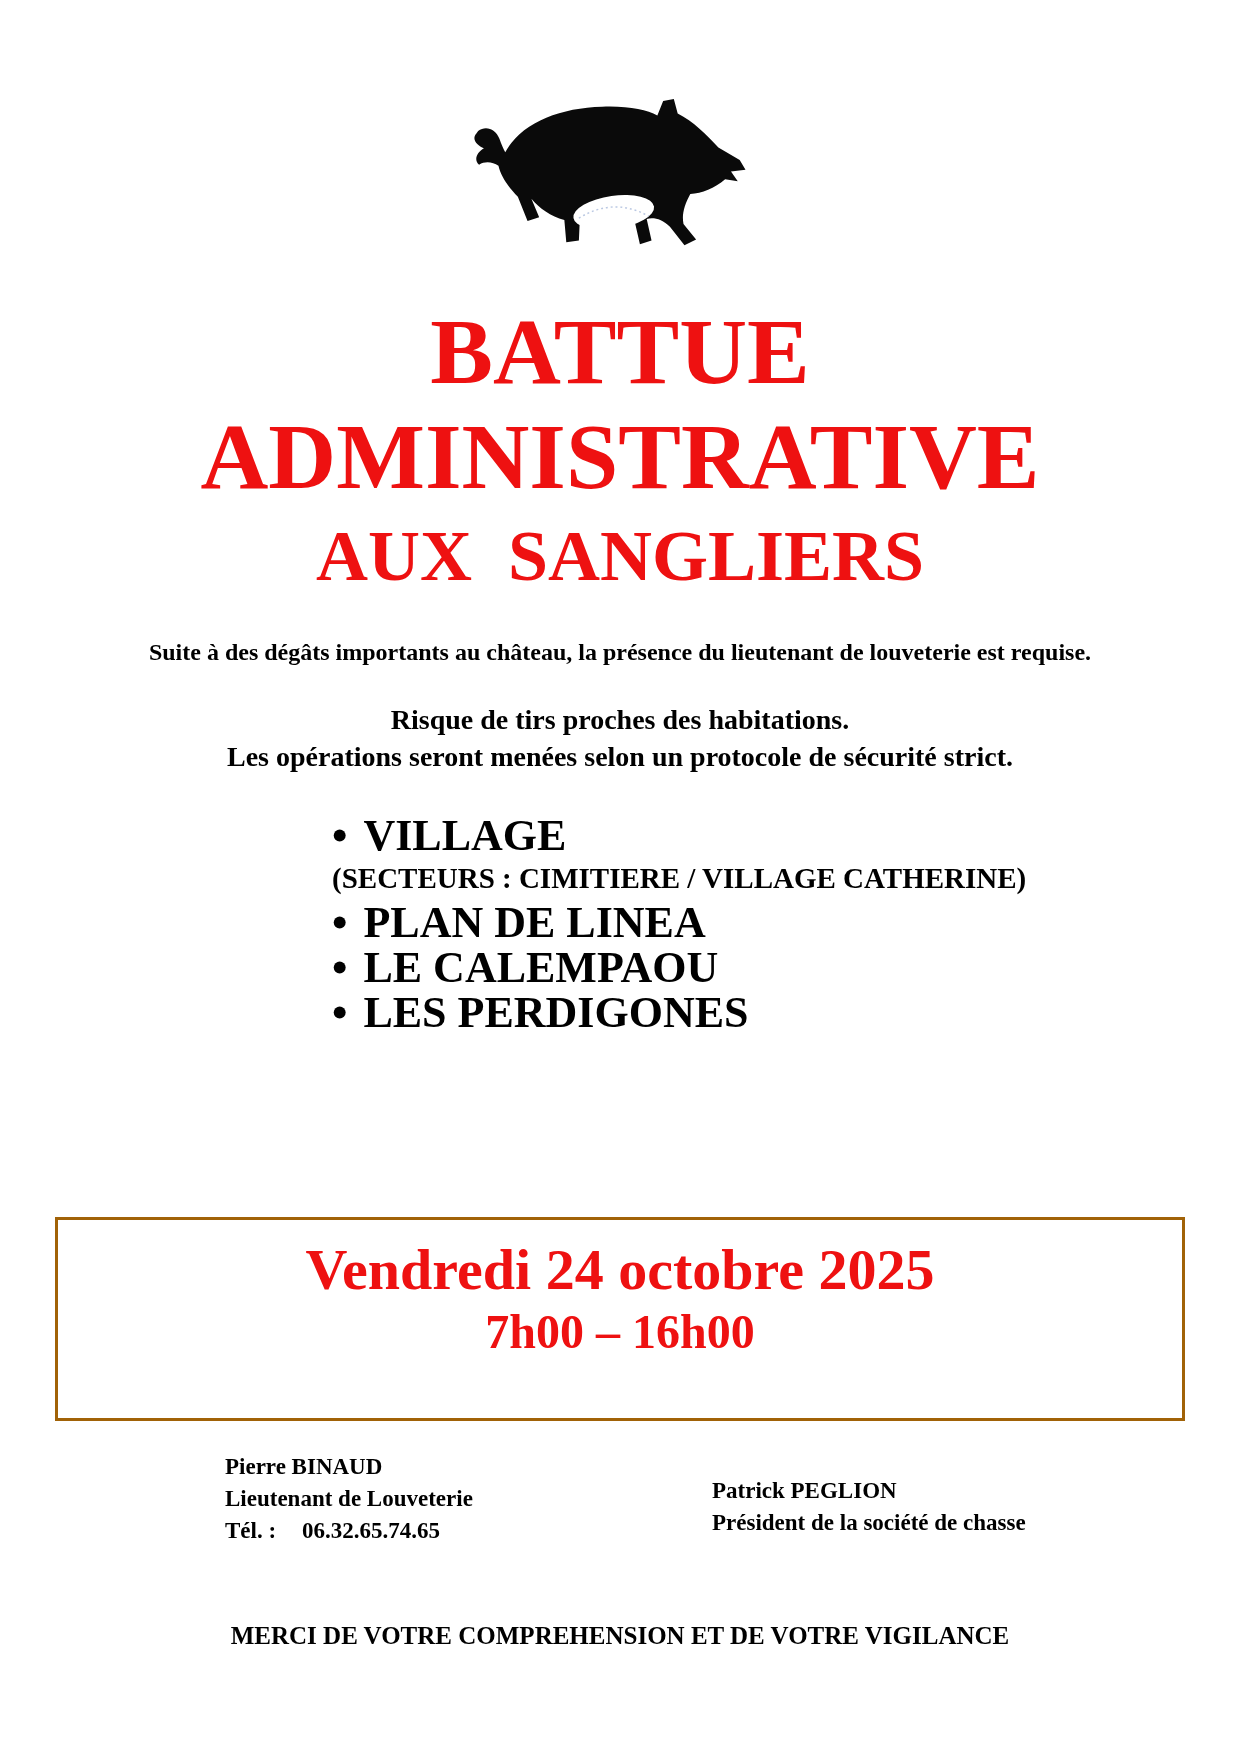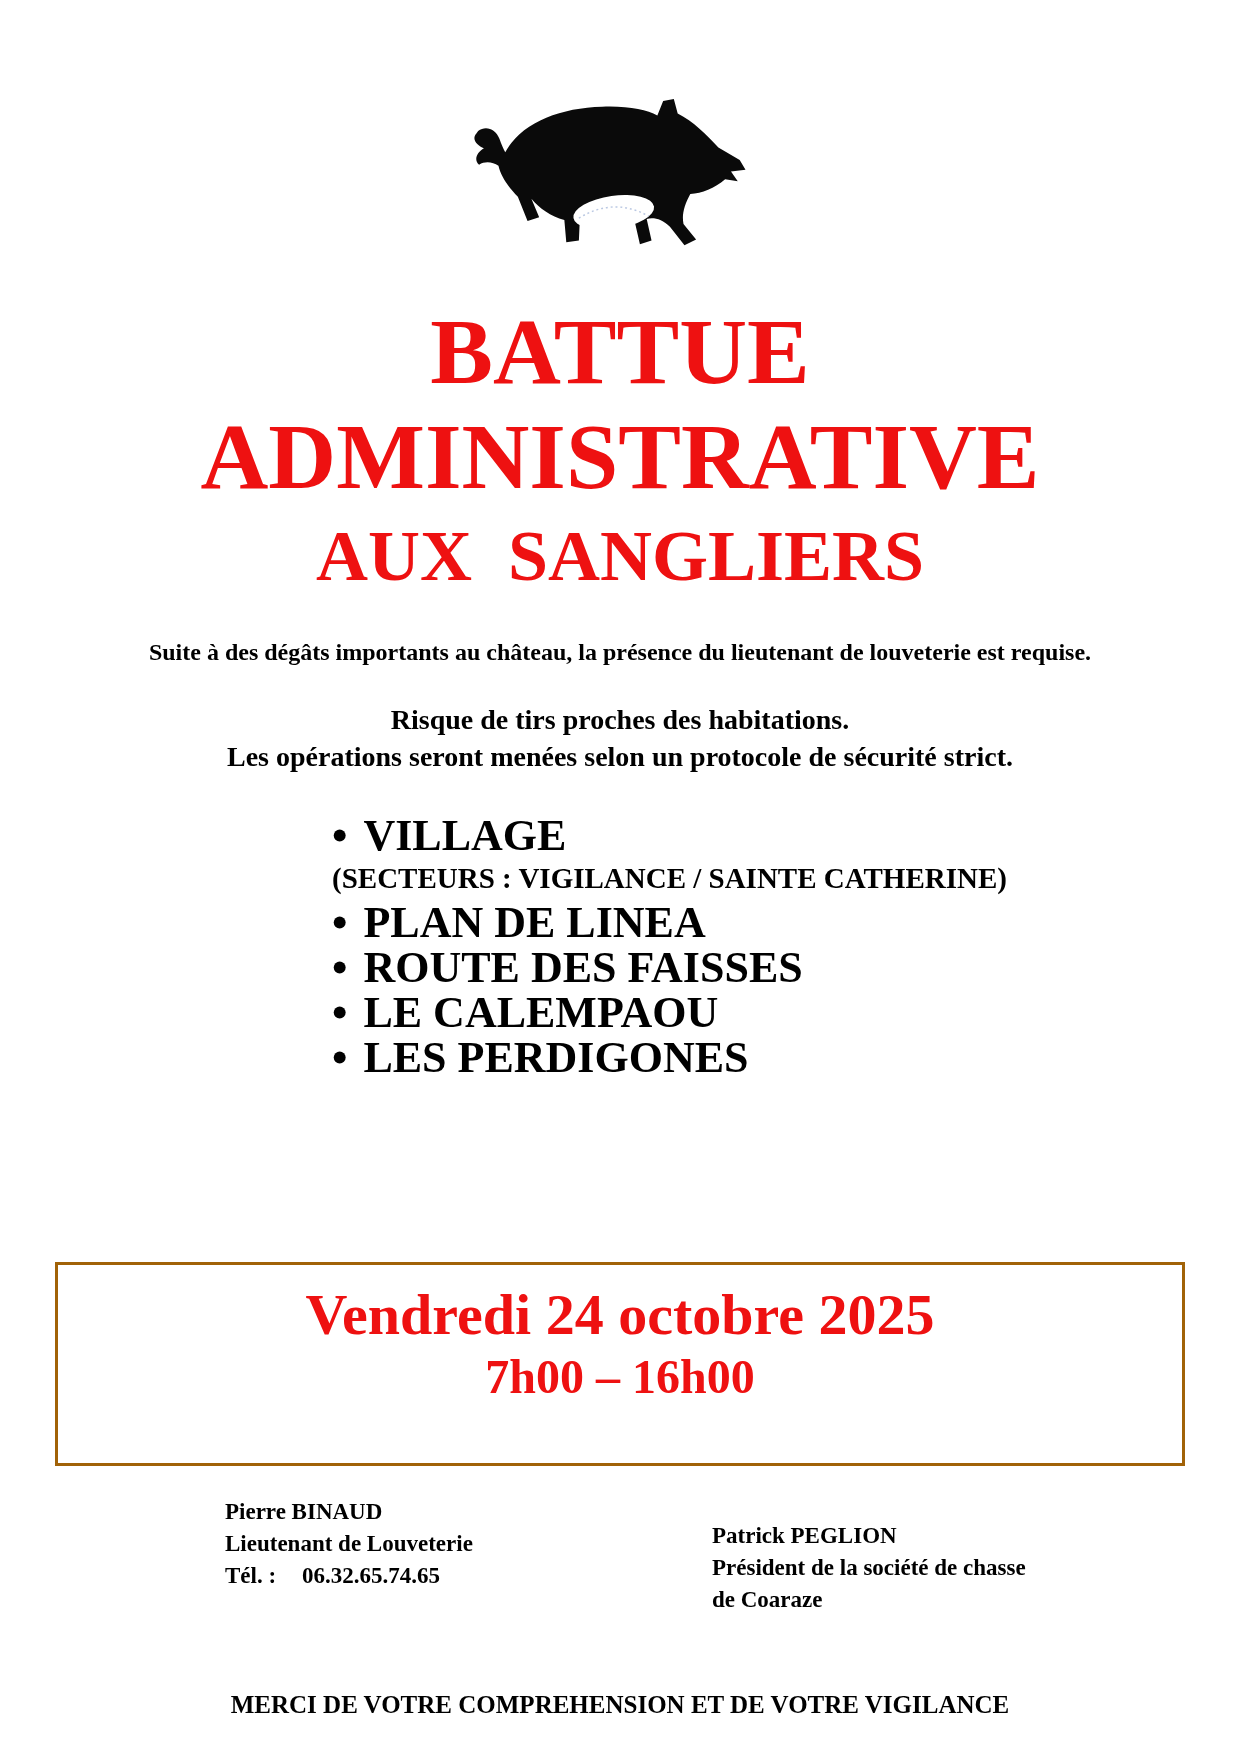--- a/index.html
+++ b/index.html
@@ -141,26 +141,23 @@
 
   <div class="warnings">
     <div>Risque de tirs proches des habitations.</div>
     <div>Les opérations seront menées selon un protocole de sécurité strict.</div>
   </div>
 
   <div class="sectors">
     <div class="sector-item">
       <span class="bullet"></span><span>VILLAGE</span>
     </div>
-    <div class="sector-note">(SECTEURS : VIGILANCE / SAINTE CATHERINE)</div>
+    <div class="sector-note">(SECTEURS : CIMITIERE / VILLAGE CATHERINE)</div>
     <div class="sector-item">
       <span class="bullet"></span><span>PLAN DE LINEA</span>
-    </div>
-    <div class="sector-item">
-      <span class="bullet"></span><span>ROUTE DES FAISSES</span>
     </div>
     <div class="sector-item">
       <span class="bullet"></span><span>LE CALEMPAOU</span>
     </div>
     <div class="sector-item">
       <span class="bullet"></span><span>LES PERDIGONES</span>
     </div>
   </div>
 
   <div class="schedule-box">
@@ -172,20 +169,19 @@
     <div class="contact-block">
       <div>Pierre BINAUD</div>
       <div>Lieutenant de Louveterie</div>
       <div>
         <span>Tél. :</span><span class="phone-number">06.32.65.74.65</span>
       </div>
     </div>
     <div class="contact-block contact-row2">
       <div>Patrick PEGLION</div>
       <div>Président de la société de chasse</div>
-      <div>de Coaraze</div>
     </div>
     <div></div>
   </div>
 
   <div class="footer">MERCI DE VOTRE COMPREHENSION ET DE VOTRE VIGILANCE</div>
 
 </div>
 
 </body></html>

